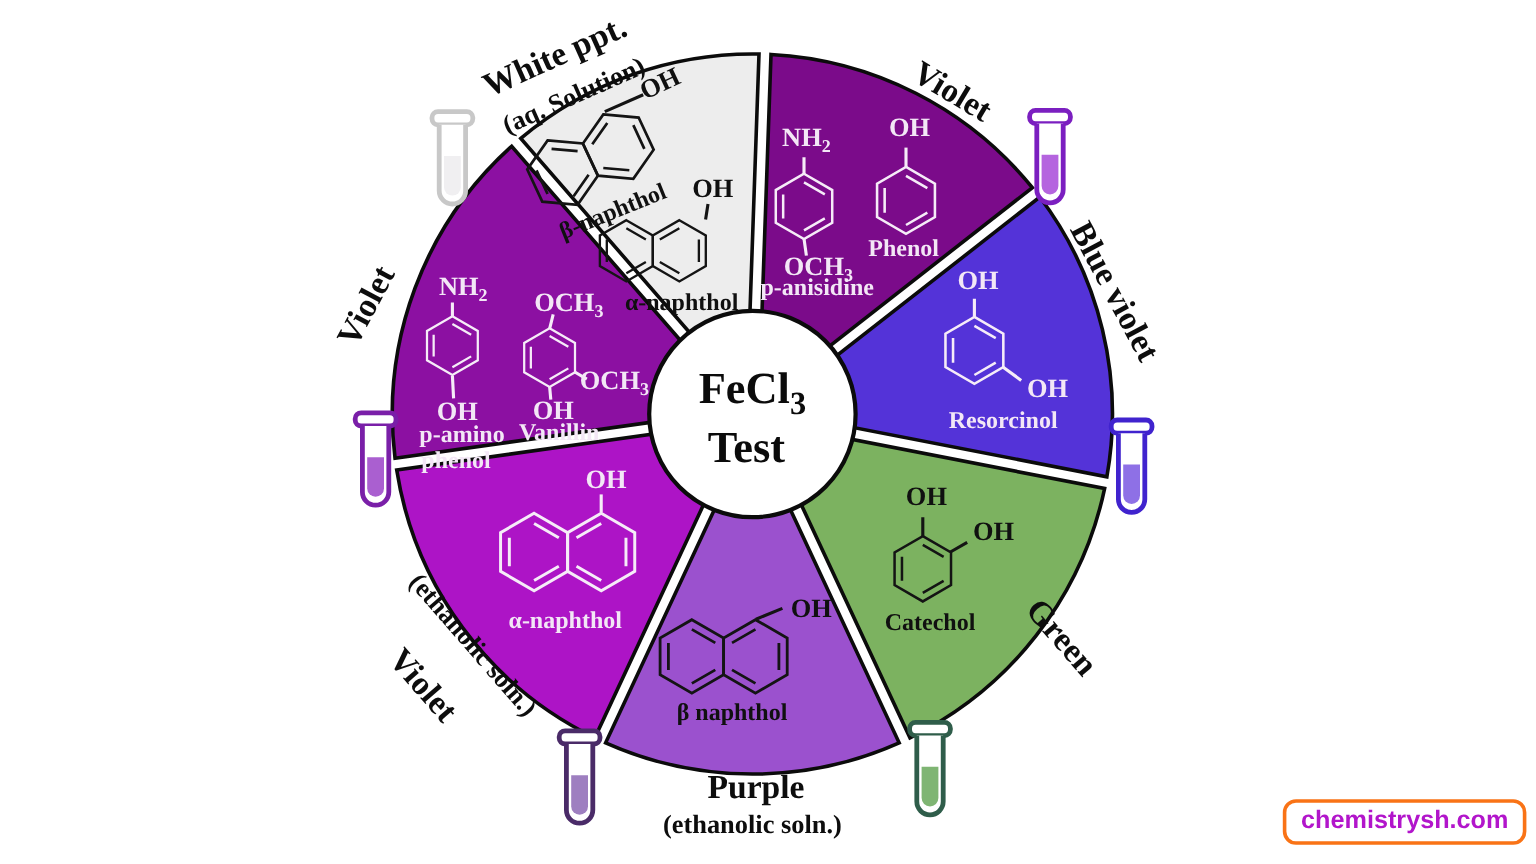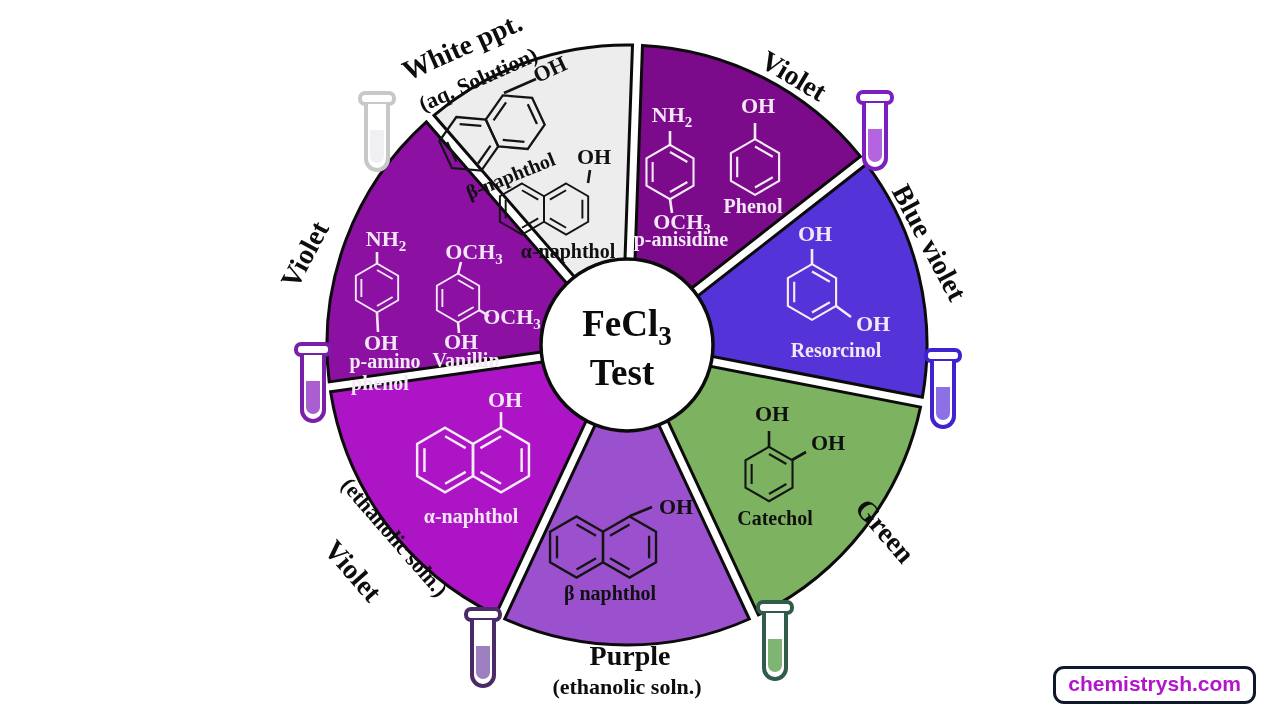--- a/index.html
+++ b/index.html
@@ -13,21 +13,21 @@
   .name-label{font-size:20px;}
   .light-text{fill:#f3e7f6;}
   .dark-text{fill:#101010;}
   .struct-light{stroke:#f6ecf8;stroke-width:2.6;fill:none;}
   .struct-dark{stroke:#141414;stroke-width:2.6;fill:none;}
   .wedge{stroke:#0b0b0b;stroke-width:3;}
   .center-circle{fill:#ffffff;stroke:#0b0b0b;stroke-width:3.5;}
   .center-text{fill:#0b0b0b;font-size:37px;}
   .tube-lip,.tube-body{fill:#ffffff;stroke:var(--tube,#888);stroke-width:4;}
   .tube-liquid{fill:var(--liq,#ccc);stroke:none;}
-  #watermark{position:absolute;right:24px;bottom:16px;border:3px solid #0f172a;border-radius:11px;
+  #watermark{position:absolute;right:8px;bottom:16px;border:3px solid #f97316;border-radius:11px;
              padding:3px 12px 5px 12px;color:#b215cb;font-family:"Liberation Sans", sans-serif;
              font-weight:bold;font-size:21px;background:#fff;}
 </style>
 </head>
 <body>
 
 <div id="stage">
 <svg width="1280" height="720" viewBox="0 0 1280 720">
 
   <defs>

